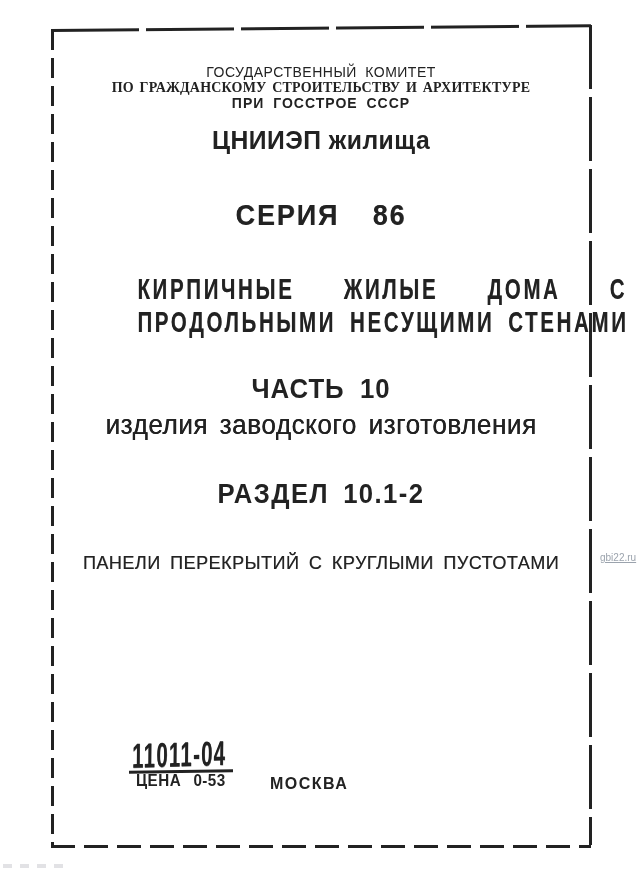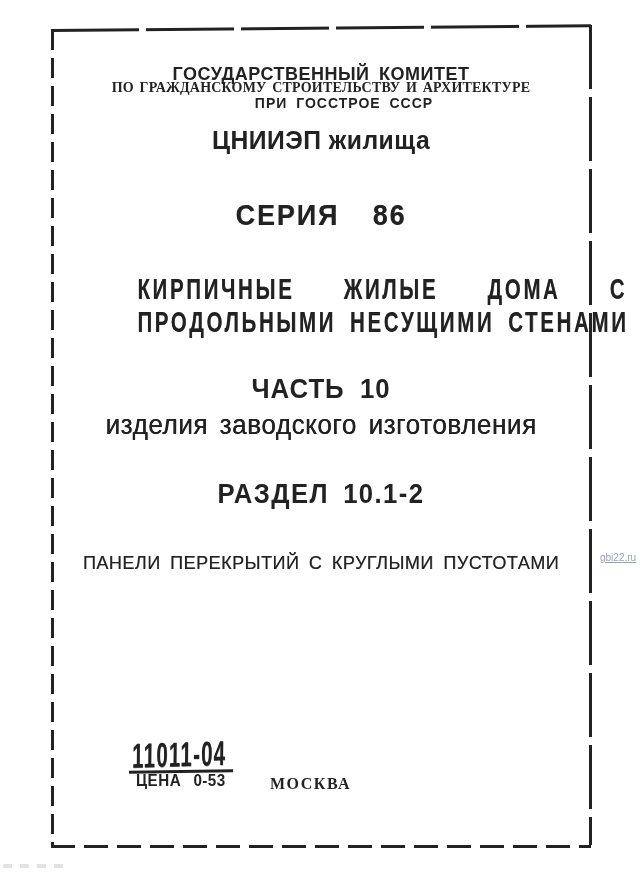--- a/index.html
+++ b/index.html
@@ -19,42 +19,42 @@
     background:repeating-linear-gradient(180deg,#222 0 64px,transparent 64px 72px);}
   .b-bottom{position:absolute;left:51px;top:845px;width:540px;height:3px;
     background:repeating-linear-gradient(90deg,#222 0 24px,transparent 24px 33px);}
   .b-left{position:absolute;left:51px;top:30px;width:3px;height:816px;
     background:repeating-linear-gradient(180deg,#222 0 20px,transparent 20px 28px);}
 
   .line{position:absolute;left:51px;width:540px;text-align:center;
     white-space:nowrap;line-height:1;color:#222;}
   .ink{text-shadow:0.4px 0.4px 0 rgba(25,25,25,0.55);}
 
-  .hdr1{top:65px;font-size:18px;font-weight:700;letter-spacing:0.5px;word-spacing:4px;}
+  .hdr1{top:65px;font-size:14px;font-weight:400;letter-spacing:0.5px;word-spacing:4px;}
   .hdr2{top:81px;font-size:14px;font-weight:700;letter-spacing:0.2px;word-spacing:2px;font-family:Liberation Serif, serif;}
-  .hdr3{top:96px;font-size:14px;font-weight:700;letter-spacing:1px;word-spacing:4px;margin-left:23px;}
+  .hdr3{top:96px;font-size:14px;font-weight:700;letter-spacing:1px;word-spacing:4px;}
   .institute{top:127px;font-size:26px;font-weight:700;letter-spacing:0.5px;transform:scaleX(0.95);}
   .series{top:201px;font-size:29px;font-weight:700;letter-spacing:2px;word-spacing:26px;transform:scaleX(0.93);}
   .title1{top:274px;font-size:30px;font-weight:700;letter-spacing:4px;word-spacing:60px;transform:scale(0.68,1.0);}
   .title2{top:307px;font-size:30px;font-weight:700;letter-spacing:4px;word-spacing:8px;transform:scale(0.68,1.0);}
   .part{top:375px;font-size:28px;font-weight:700;letter-spacing:1px;word-spacing:8px;transform:scaleX(0.92);}
   .subtitle{top:412px;font-size:27px;font-weight:400;letter-spacing:0.5px;word-spacing:4px;
     text-shadow:0.3px 0 0 #222;transform:scaleX(0.97);}
   .section{top:481px;font-size:27px;font-weight:700;letter-spacing:1.5px;word-spacing:6px;transform:scaleX(0.95);}
   .product{top:554px;font-size:18px;font-weight:400;letter-spacing:0.5px;word-spacing:4px;}
 
   .code{position:absolute;left:132px;top:740px;font-size:33px;font-weight:700;
     letter-spacing:2px;line-height:1;white-space:nowrap;
     transform:scale(0.62,1.05) skewX(-2deg) rotate(-1deg);transform-origin:left bottom;}
   .code-underline{position:absolute;left:129px;top:770px;width:104px;height:3px;
     background:#222;transform:rotate(-0.8deg);}
   .price{position:absolute;left:136px;top:773px;font-size:16px;font-weight:700;
     letter-spacing:0.5px;word-spacing:8px;line-height:1;white-space:nowrap;transform:scaleX(0.95);transform-origin:left top;}
   .city{position:absolute;left:270px;top:776px;font-size:16px;font-weight:700;
-    letter-spacing:1.5px;line-height:1;white-space:nowrap;font-family:Liberation Serif, serif;}
+    letter-spacing:1.5px;line-height:1;white-space:nowrap;}
 
   .watermark{position:absolute;left:600px;top:553px;font-size:10px;font-weight:400;
     color:#9ba3ad;letter-spacing:0;line-height:1;text-decoration:underline;}
   .corner-smudge{position:absolute;left:3px;top:864px;width:64px;height:4px;
     background:repeating-linear-gradient(90deg,#e2e2e5 0 9px,transparent 9px 17px);}
 </style>
 </head>
 <body>
 
 <div>

